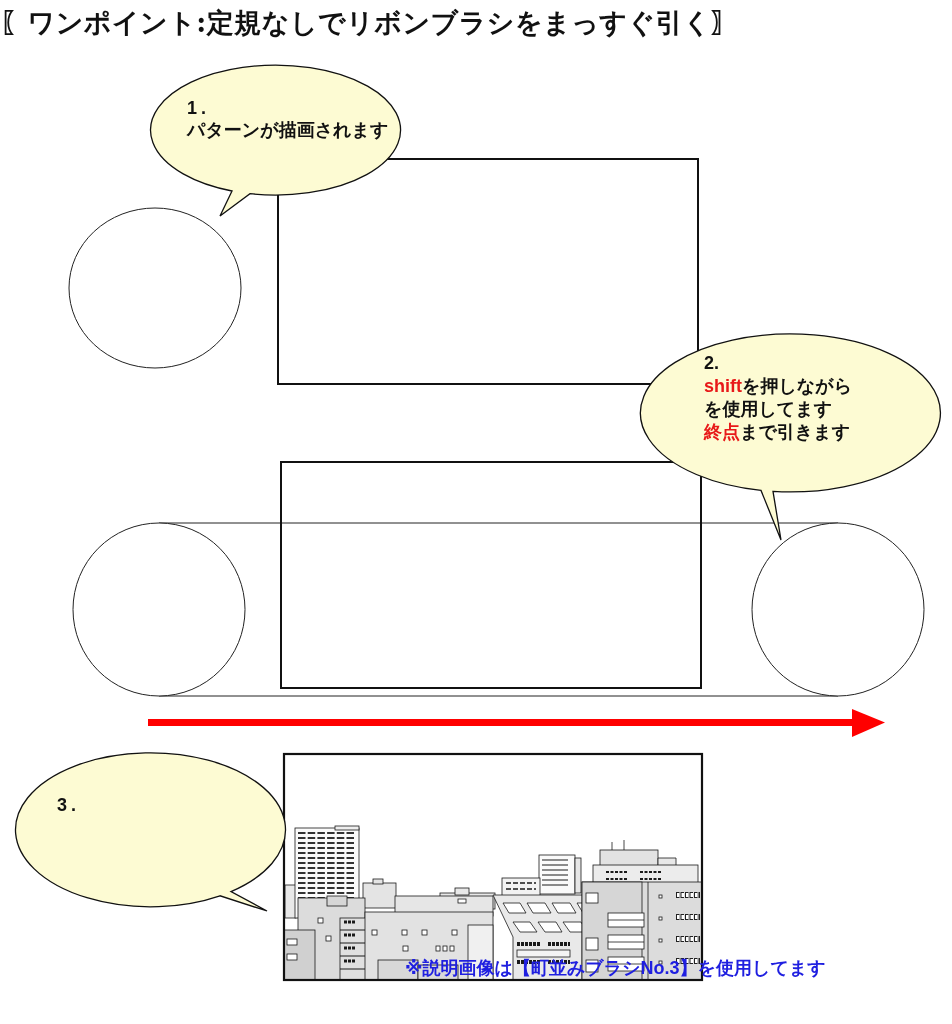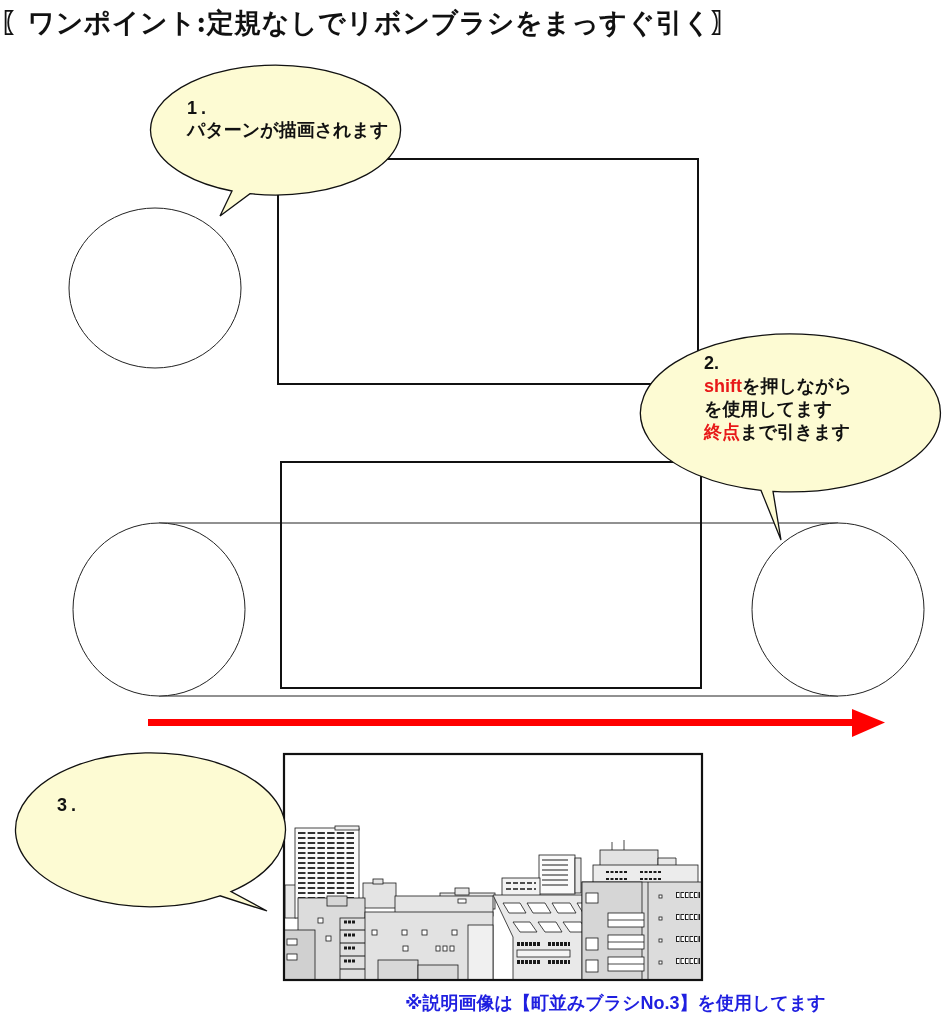--- a/index.html
+++ b/index.html
@@ -13,21 +13,21 @@
                  white-space: nowrap; }
   .bubble-text .line { display: block; height: 22px; line-height: 22px; }
   .em { color: #e81919; }
   .num { letter-spacing: 4px; }
   #bt1 { left: 187px; top: 97px; }
   #bt1 .line { height: 22px; line-height: 22px; }
   #bt2 { left: 704px; top: 352px; }
   #bt2 .line { height: 23px; line-height: 23px; }
   #bt3 { left: 52px; top: 795px; }
   #bt3 .line { height: 21.5px; line-height: 21.5px; }
-  .footnote { position: absolute; left: 405px; top: 991px; font-weight: bold;
+  .footnote { position: absolute; left: 405px; top: 956px; font-weight: bold;
               font-size: 18px; line-height: 24px; color: #1f1fe0; white-space: nowrap; }
 </style>
 </head>
 <body>
 
 <svg id="canvas" width="952" height="1024" viewBox="0 0 952 1024" xmlns="http://www.w3.org/2000/svg">
 
   <rect x="278" y="159" width="420" height="225" fill="none" stroke="#111" stroke-width="2"></rect>
   <ellipse cx="155" cy="288" rx="86" ry="80" fill="none" stroke="#222" stroke-width="1"></ellipse>
 

